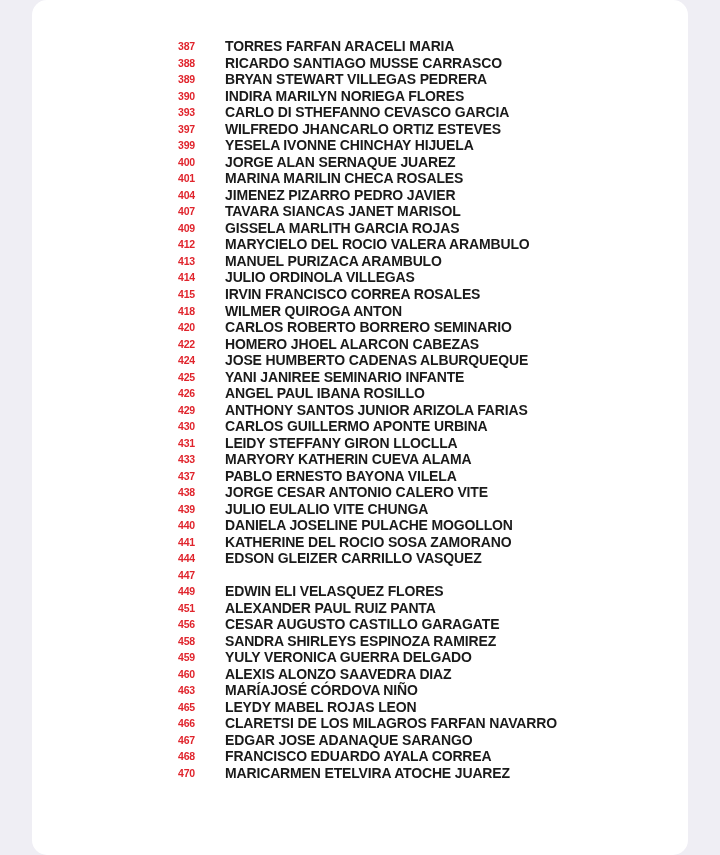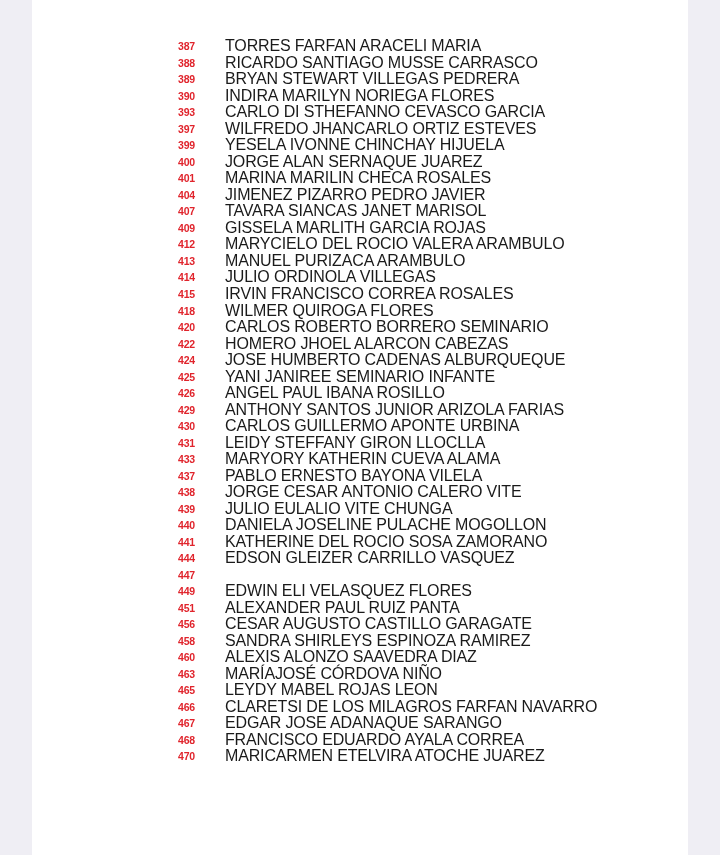--- a/index.html
+++ b/index.html
@@ -14,20 +14,21 @@
       overflow: hidden;
       font-family: "Liberation Sans", "DejaVu Sans", sans-serif;
     }
     .page {
       position: absolute;
       left: 32px;
       top: 0;
       width: 656px;
       height: 855px;
       background: #ffffff;
+      border-radius: 15px;
     }
     .list {
       position: absolute;
       left: 146px;
       top: 38px;
       margin: 0;
       padding: 0;
       list-style: none;
     }
     .row {
@@ -37,22 +38,22 @@
       white-space: nowrap;
     }
     .num {
       width: 47px;
       font-size: 10.5px;
       font-weight: bold;
       color: #e0242c;
       letter-spacing: -0.2px;
     }
     .name {
-      font-size: 16px;
-      font-weight: normal;
+      font-size: 14px;
+      font-weight: bold;
       color: #1a1a1a;
       letter-spacing: -0.15px;
     }
   </style>
 </head>
 <body>
 
 <div class="page">
   <ul class="list" id="name-list">
       <li class="row">
@@ -114,21 +115,21 @@
       <li class="row">
         <span class="num">414</span>
         <span class="name">JULIO ORDINOLA VILLEGAS</span>
       </li>
       <li class="row">
         <span class="num">415</span>
         <span class="name">IRVIN FRANCISCO CORREA ROSALES</span>
       </li>
       <li class="row">
         <span class="num">418</span>
-        <span class="name">WILMER QUIROGA FLORES</span>
+        <span class="name">WILMER QUIROGA ANTON</span>
       </li>
       <li class="row">
         <span class="num">420</span>
         <span class="name">CARLOS ROBERTO BORRERO SEMINARIO</span>
       </li>
       <li class="row">
         <span class="num">422</span>
         <span class="name">HOMERO JHOEL ALARCON CABEZAS</span>
       </li>
       <li class="row">
@@ -194,20 +195,24 @@
         <span class="num">451</span>
         <span class="name">ALEXANDER PAUL RUIZ PANTA</span>
       </li>
       <li class="row">
         <span class="num">456</span>
         <span class="name">CESAR AUGUSTO CASTILLO GARAGATE</span>
       </li>
       <li class="row">
         <span class="num">458</span>
         <span class="name">SANDRA SHIRLEYS ESPINOZA RAMIREZ</span>
+      </li>
+      <li class="row">
+        <span class="num">459</span>
+        <span class="name">YULY VERONICA GUERRA DELGADO</span>
       </li>
       <li class="row">
         <span class="num">460</span>
         <span class="name">ALEXIS ALONZO SAAVEDRA DIAZ</span>
       </li>
       <li class="row">
         <span class="num">463</span>
         <span class="name">MARÍAJOSÉ CÓRDOVA NIÑO</span>
       </li>
       <li class="row">

